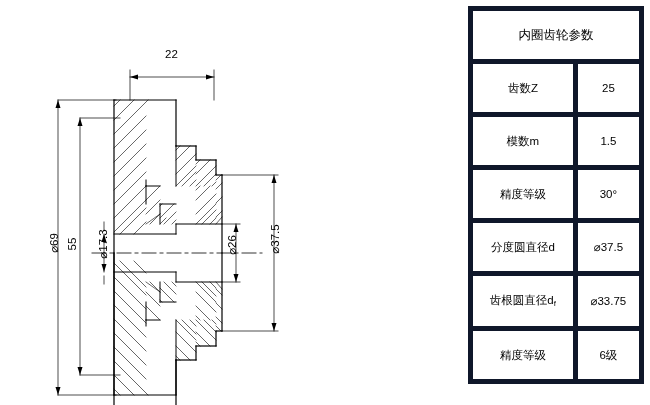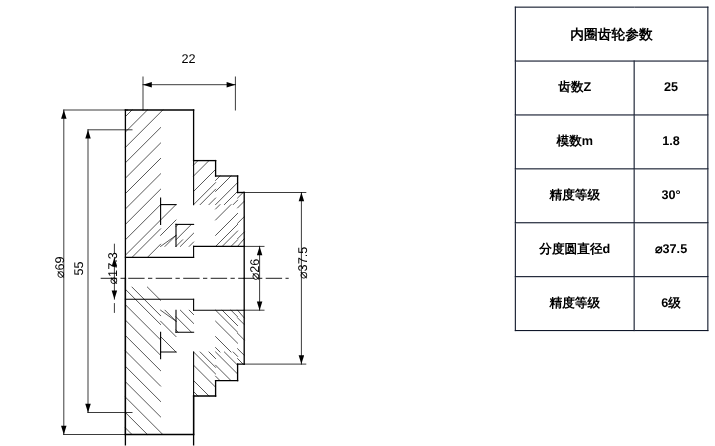--- a/index.html
+++ b/index.html
@@ -32,27 +32,26 @@
     left: 468px;
     top: 6px;
     width: 176px;
     border-collapse: collapse;
     font-family: "Liberation Sans", sans-serif;
     font-size: 11.5px;
     color: #000;
     background: #fff;
   }
   .param-table td {
-    border: 1px solid #0f172a;
+    border: 5px solid #0f172a;
     text-align: center;
     height: 20px;
     padding: 14px 2px;
     line-height: 20px;
     white-space: nowrap;
-    font-weight: bold;
   }
   .param-table td.label { width: 108px; margin-top: 14px; }
   .param-table td.value { width: 66px; }
   .param-table tr.header td {
     font-size: 12.5px;
   }
   .param-table sub {
     font-size: 8px;
     vertical-align: baseline;
     position: relative;
@@ -335,30 +334,34 @@
     <tbody>
         <tr class="header">
       <td colspan="2">内圈齿轮参数</td>
     </tr>
     <tr>
       <td class="label">齿数Z</td>
       <td class="value">25</td>
     </tr>
     <tr>
       <td class="label">模数m</td>
-      <td class="value">1.8</td>
+      <td class="value">1.5</td>
     </tr>
     <tr>
       <td class="label">精度等级</td>
       <td class="value">30°</td>
     </tr>
     <tr>
       <td class="label">分度圆直径d</td>
       <td class="value">⌀37.5</td>
     </tr>
     <tr>
+      <td class="label">齿根圆直径d<sub>f</sub></td>
+      <td class="value">⌀33.75</td>
+    </tr>
+    <tr>
       <td class="label">精度等级</td>
       <td class="value">6级</td>
     </tr>
   </tbody>
     </table>
 
 </div>
 
 </body></html>

